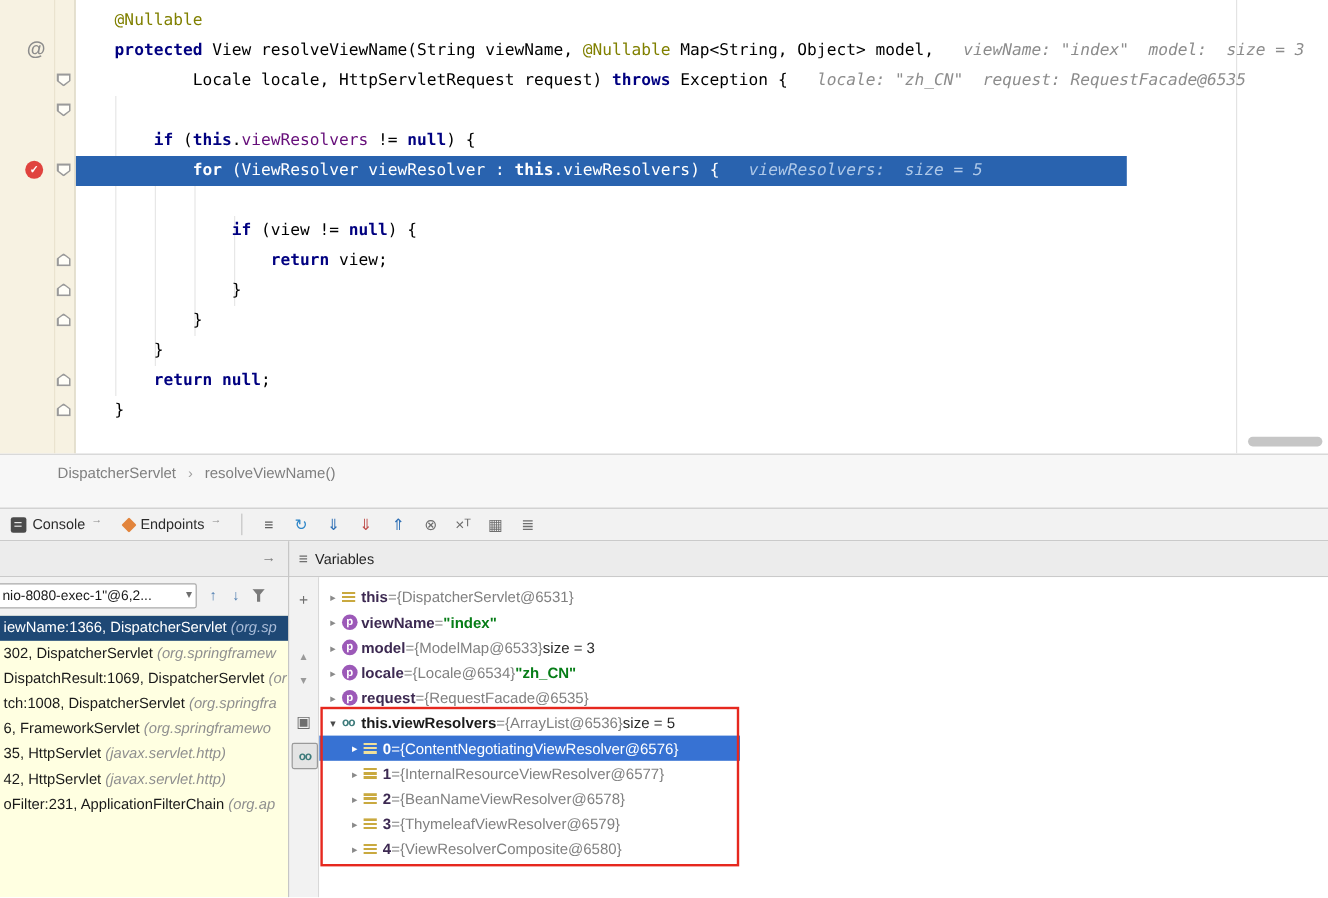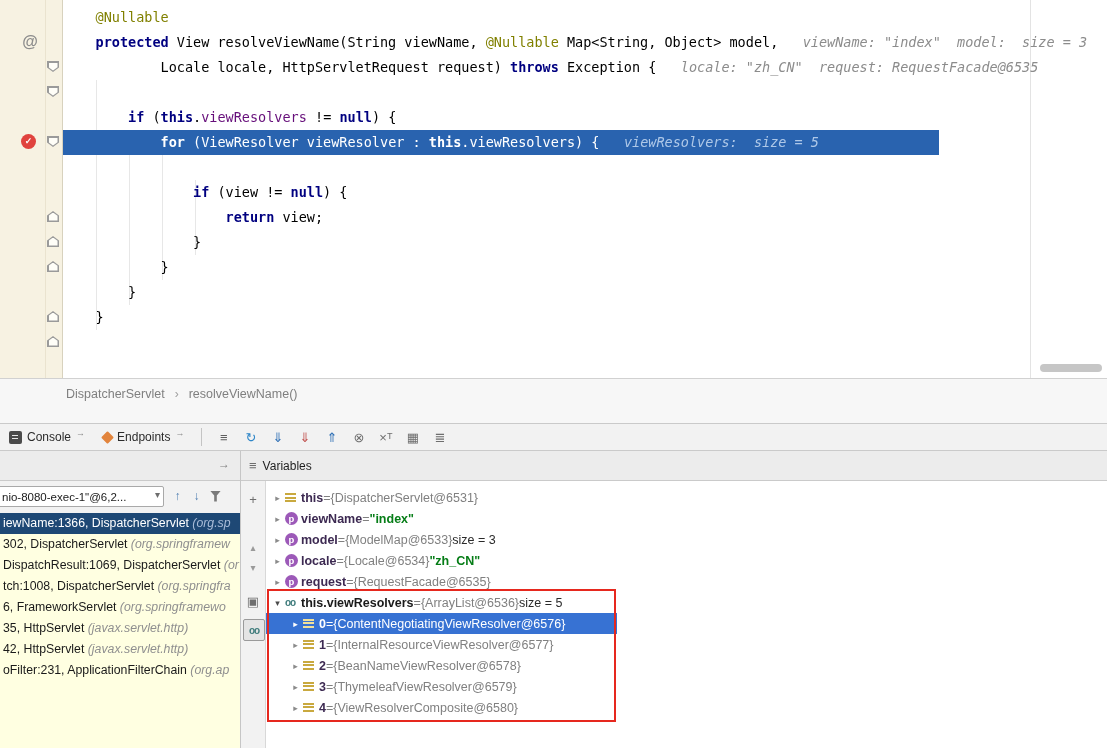--- a/index.html
+++ b/index.html
@@ -30,21 +30,21 @@
   .hint{color:#8C8C8C;font-style:italic;}
   .code-line.hl{background:#2963AF;}
   .code-line.hl .pl,.code-line.hl .kw,.code-line.hl .fld{color:#FFFFFF;}
   .code-line.hl .hint{color:#AEC8E8;}
   #hscroll{position:absolute;left:1040px;top:364px;width:62px;height:8px;border-radius:4px;background:#C6C6C6;}
 
   
   #breadcrumbs{position:absolute;left:0;top:378px;width:1107px;height:45px;background:#F7F7F7;
                border-top:1px solid #D1D1D1;display:flex;align-items:flex-start;padding-top:8px;box-sizing:border-box;}
   #breadcrumbs .crumb{color:#7F7F7F;font-size:12.5px;margin-right:10px;}
-  #breadcrumbs .crumb:first-child{margin-left:66px;text-align:center;}
+  #breadcrumbs .crumb:first-child{margin-left:48px;text-align:center;}
   .crumb-sep{color:#A0A0A0;font-size:12px;margin-right:10px;}
 
   
   #dtoolbar{position:absolute;left:0;top:423px;width:1107px;height:28px;background:#F2F2F2;
             border-top:1px solid #CACACA;border-bottom:1px solid #CACACA;box-sizing:border-box;
             display:flex;align-items:center;}
   .tab{display:flex;align-items:center;gap:5px;padding:0 9px;height:100%;font-size:12px;color:#2B2B2B;}
   .console-icon{width:13px;height:13px;background:#4B4B4B;border-radius:2px;position:relative;}
   .console-icon::after{content:"";position:absolute;left:3px;top:4px;width:6px;height:1.5px;background:#E8E8E8;
                        box-shadow:0 3px 0 #E8E8E8;}
@@ -163,20 +163,21 @@
         <div class="code-line"><span class="pl">            </span><span class="pl">Locale locale, HttpServletRequest request) </span><span class="kw">throws</span><span class="pl"> Exception {   </span><span class="hint">locale: "zh_CN"  request: RequestFacade@6535</span></div>
         <div class="code-line"></div>
         <div class="code-line"><span class="pl">        </span><span class="kw">if</span><span class="pl"> (</span><span class="kw">this</span><span class="pl">.</span><span class="fld">viewResolvers</span><span class="pl"> != </span><span class="kw">null</span><span class="pl">) {</span></div>
         <div class="code-line hl"><span class="pl">            </span><span class="kw">for</span><span class="pl"> (ViewResolver viewResolver : </span><span class="kw">this</span><span class="pl">.</span><span class="fld">viewResolvers</span><span class="pl">) {   </span><span class="hint">viewResolvers:  size = 5</span></div>
         <div class="code-line"><span class="pl">                </span></div>
         <div class="code-line"><span class="pl">                </span><span class="kw">if</span><span class="pl"> (view != </span><span class="kw">null</span><span class="pl">) {</span></div>
         <div class="code-line"><span class="pl">                    </span><span class="kw">return</span><span class="pl"> view;</span></div>
         <div class="code-line"><span class="pl">                }</span></div>
         <div class="code-line"><span class="pl">            }</span></div>
         <div class="code-line"><span class="pl">        }</span></div>
+        <div class="code-line"><span class="pl">        </span><span class="kw">return</span><span class="pl"> </span><span class="kw">null</span><span class="pl">;</span></div>
         <div class="code-line"><span class="pl">    }</span></div>
       </div>
     <div id="hscroll"></div>
   </div>
 
   <div id="breadcrumbs">
     <span class="crumb">DispatcherServlet</span>
     <span class="crumb-sep">›</span>
     <span class="crumb">resolveViewName()</span>
   </div>

